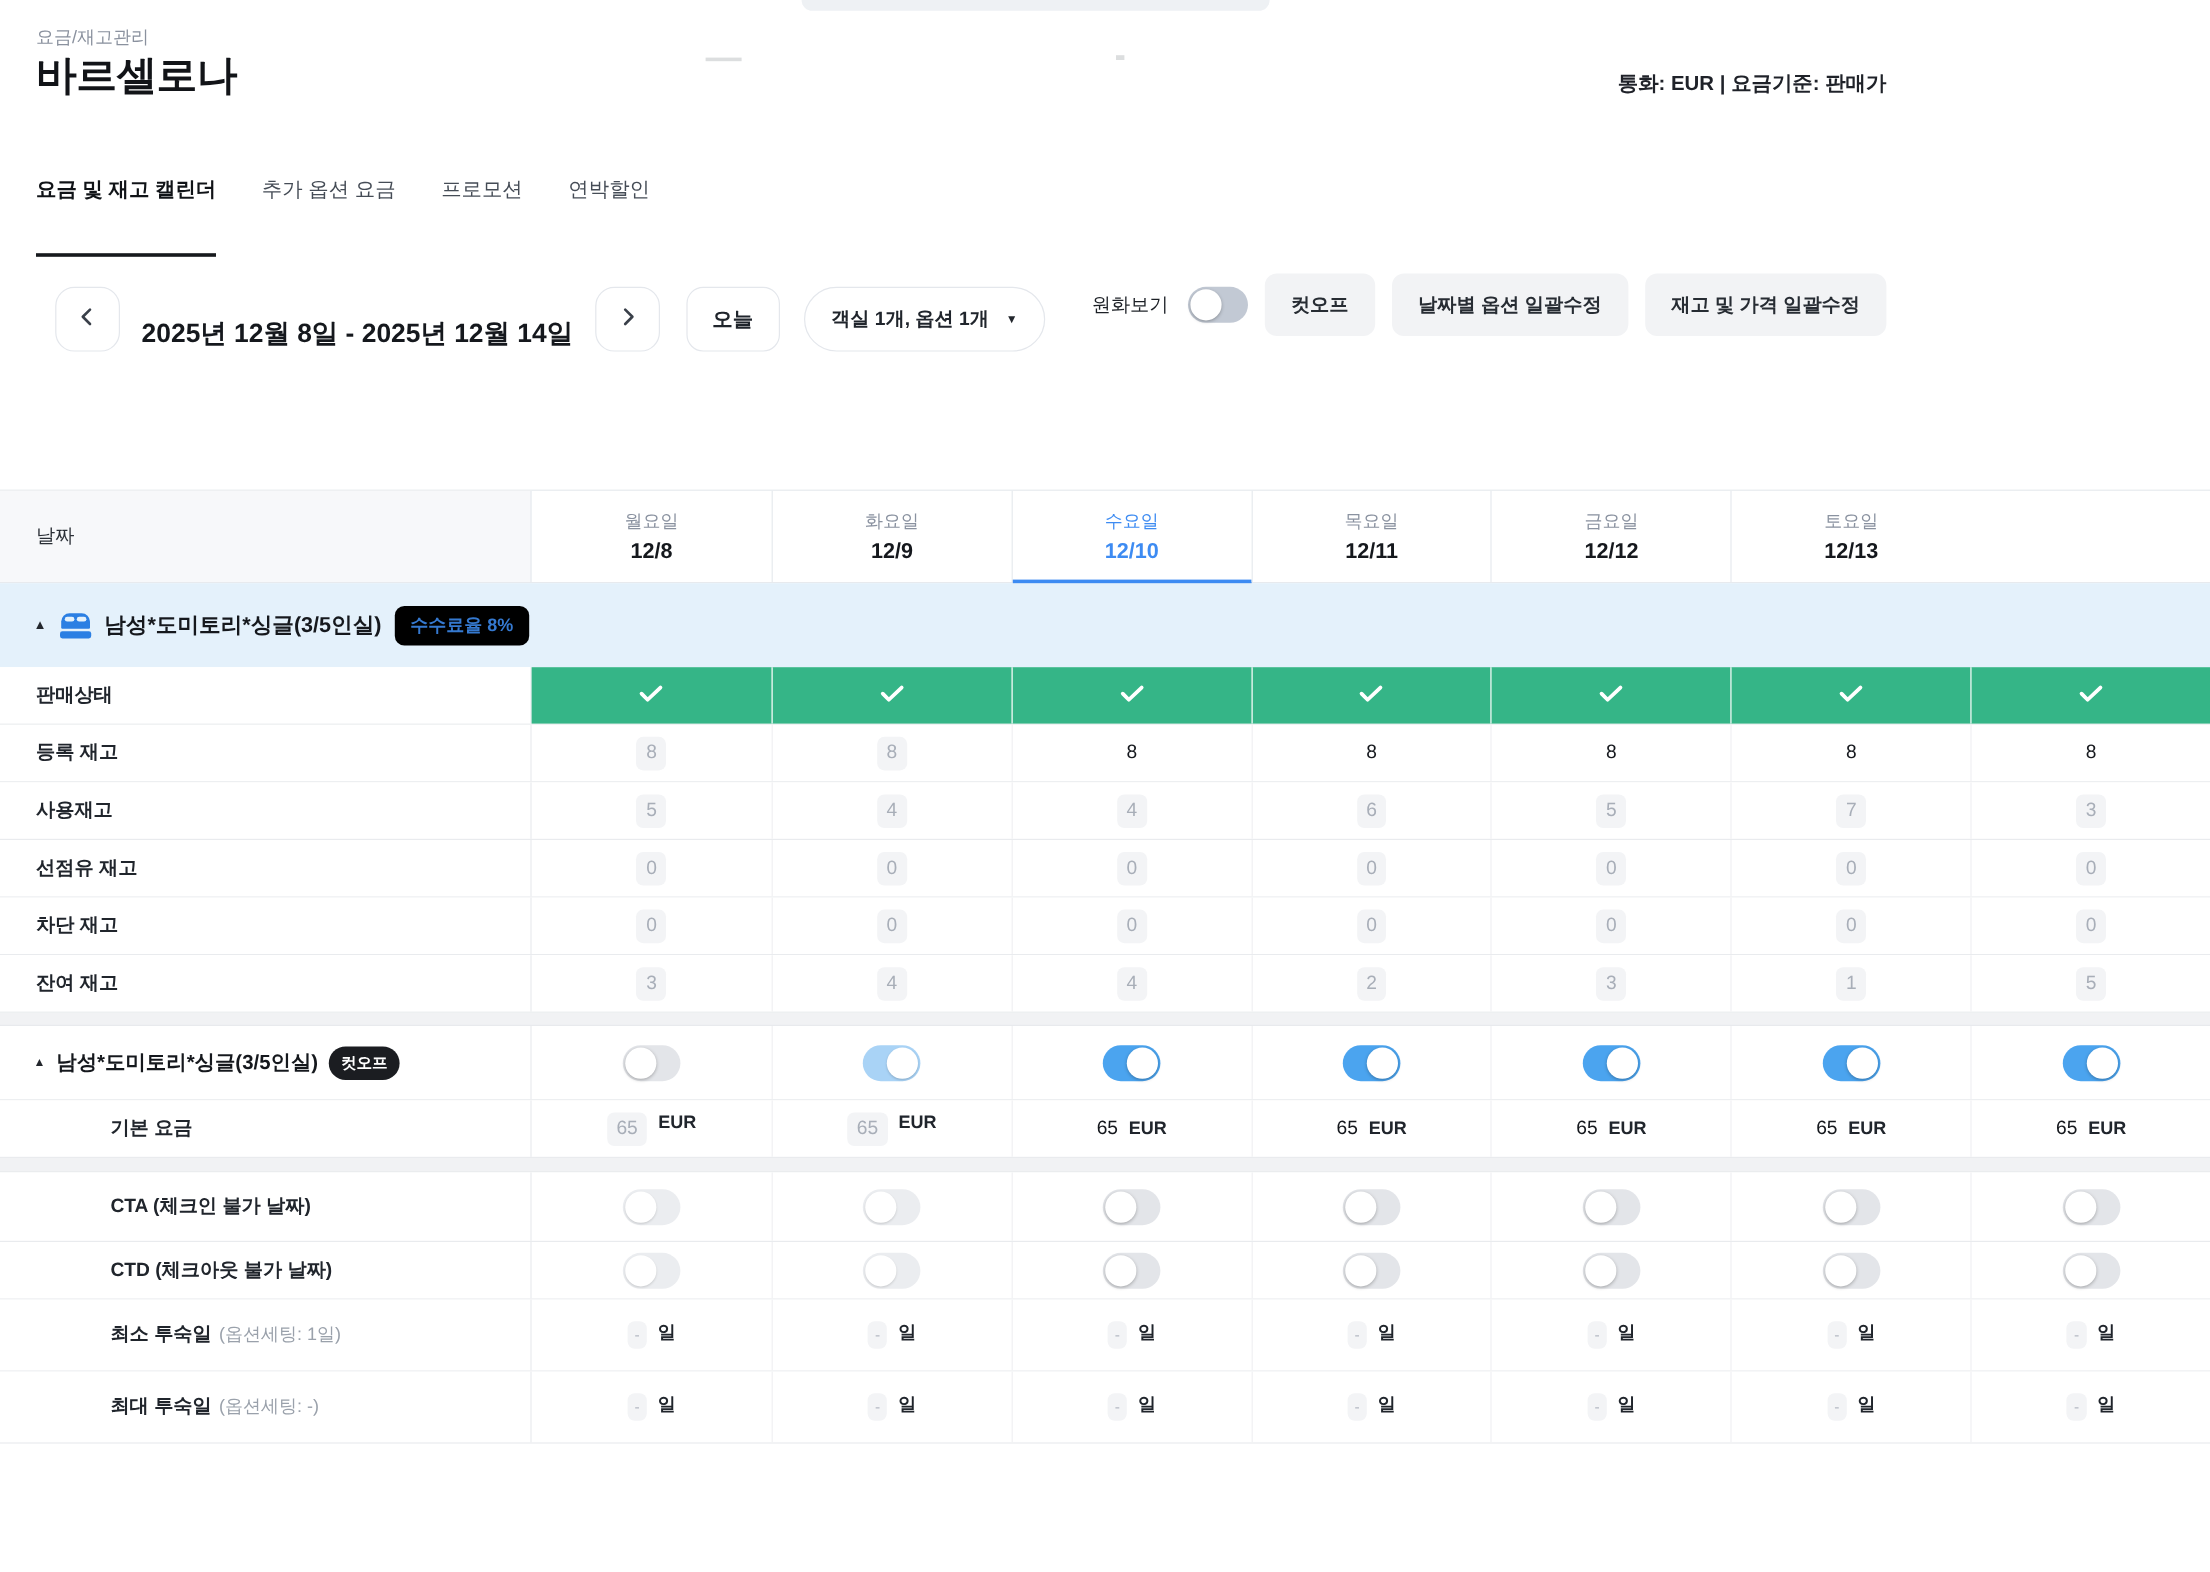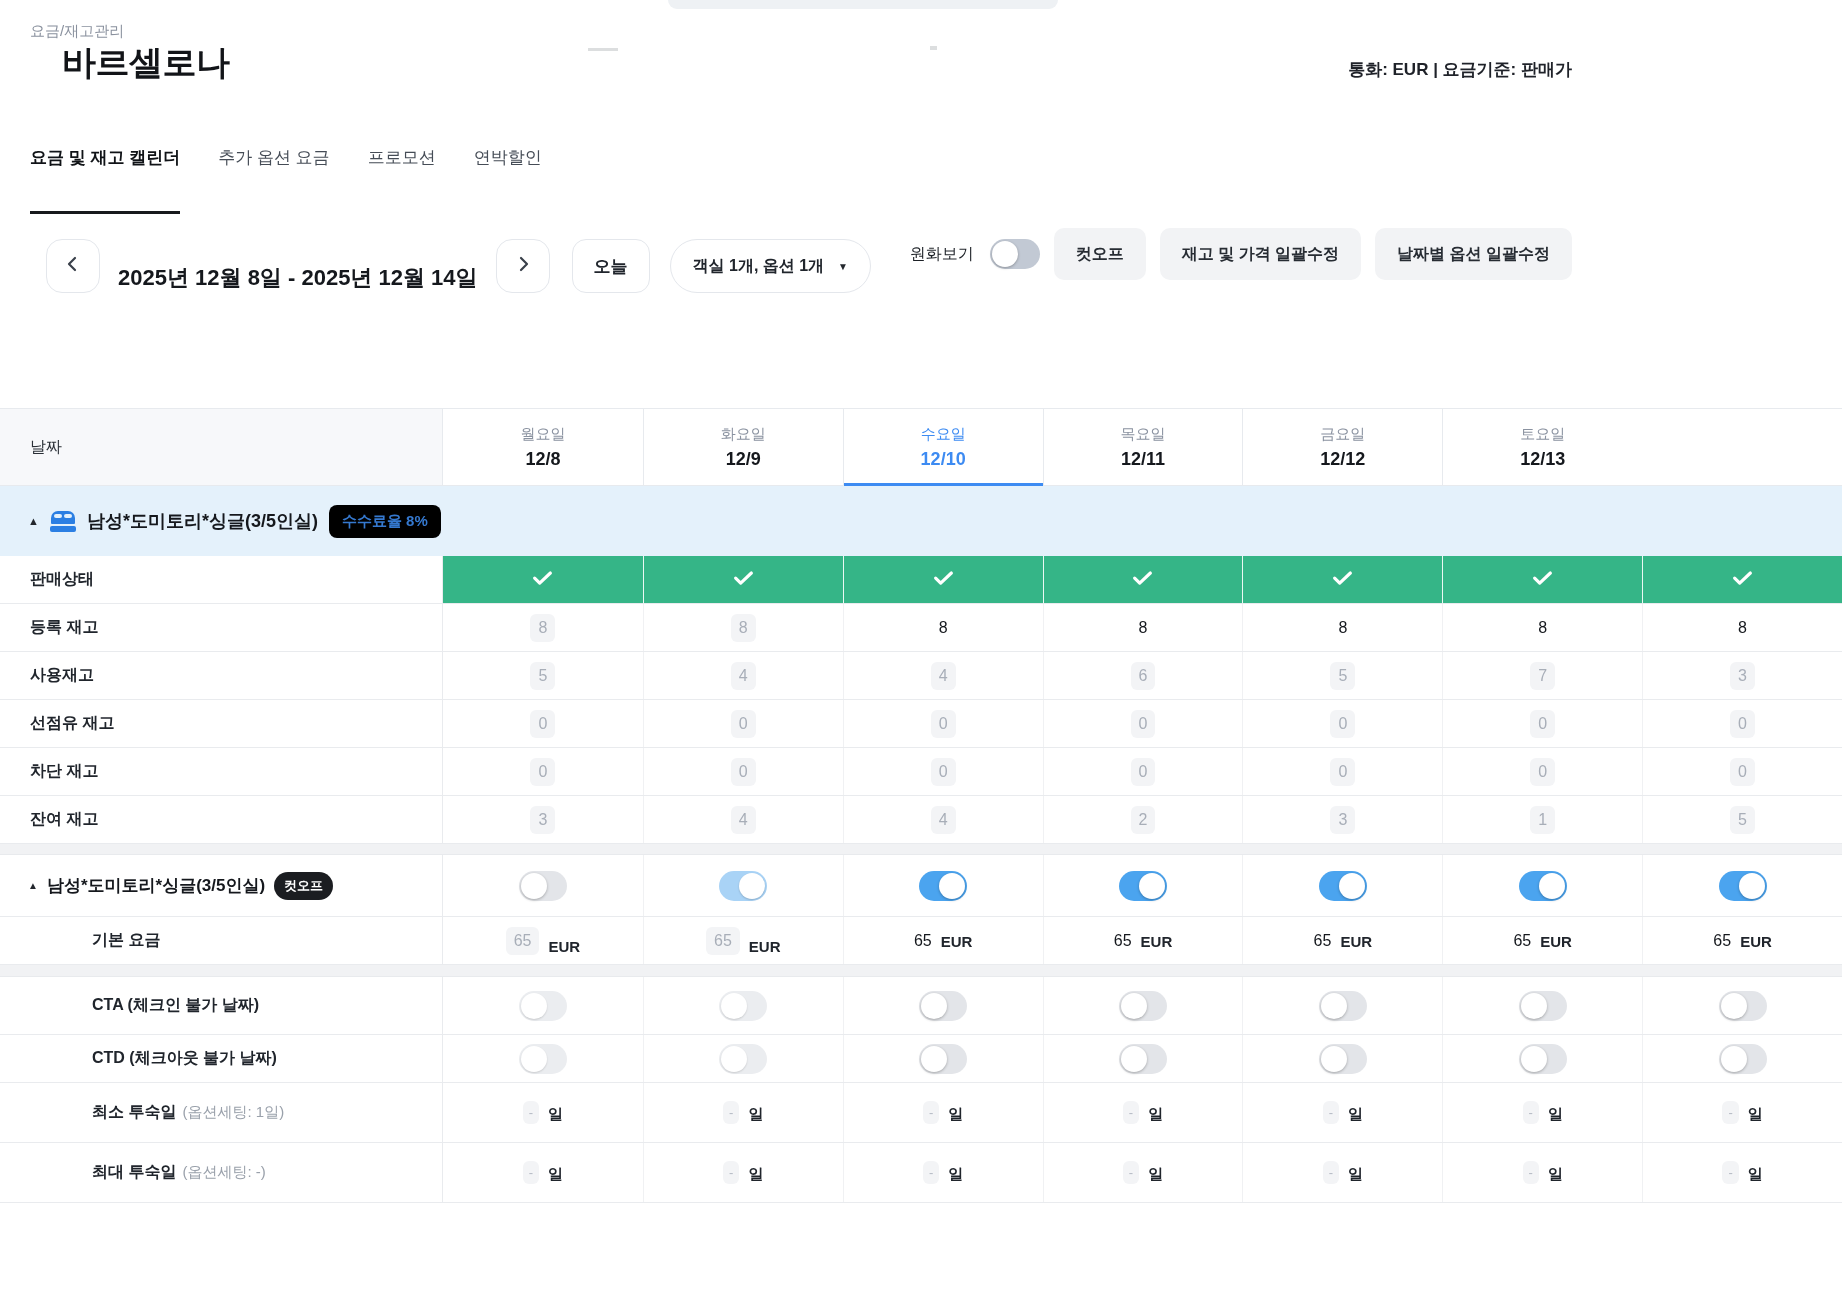--- a/index.html
+++ b/index.html
@@ -8,21 +8,21 @@
   body { position:relative; }
 
   
   .artifact { position:absolute; left:668px; top:0; width:390px; height:9px;
     background:#eef1f4; border-radius:0 0 12px 12px; }
   .redact1 { position:absolute; left:588px; top:48px; width:30px; height:3px; background:#dcdedf; }
   .redact2 { position:absolute; left:930px; top:46px; width:7px; height:4px; background:#dcdedf; }
 
   
   .breadcrumb { position:absolute; left:30px; top:22px; font-size:15px; color:#8a919e; }
-  .page-title { position:absolute; left:30px; top:40px; font-size:34px; font-weight:800; color:#121418; letter-spacing:-0.5px;margin-left:32px; }
+  .page-title { position:absolute; left:30px; top:40px; font-size:34px; font-weight:800; color:#121418; letter-spacing:-0.5px; }
   .currency-note { position:absolute; right:270px; top:58px; font-size:17px; font-weight:700; color:#1f2229; }
 
   
   .tabs { position:absolute; left:30px; top:146px; display:flex; gap:38px; }
   .tab { height:68px; font-size:17px; font-weight:500; color:#454c56; cursor:pointer; }
   .tab.active { font-weight:700; color:#101317; border-bottom:3px solid #17191d; }
 
   
   .toolbar { position:absolute; left:46px; top:239px; height:54px; display:flex; align-items:flex-end; }
   .navbtn { width:54px; height:54px; background:#fff; border:1px solid #e4e7ec; border-radius:16px;
@@ -87,21 +87,21 @@
 
   .pill { background:#f3f4f6; color:#a8aeb8; border-radius:6px; padding:5px 8px; font-size:16px; min-width:15px; text-align:center; }
   .numA { color:#15181d; font-size:16px; }
   .band { width:1842px; background:#f1f2f4; border-bottom:1px solid #e8eaed; height:11px; }
 
   
   .opt-head-row { height:62px; }
   .opt-lbl { display:flex; align-items:center; padding-left:28px; gap:9px; border-right:1px solid #e9ebee; }
   .opt-name { font-size:17px; font-weight:700; color:#15181d; }
   .cutoff-badge { background:#1b1d21; color:#fff; font-size:13px; font-weight:700; padding:5px 10px; border-radius:999px; }
-  .pricewrap { display:flex; align-items:flex-end; gap:9px; }
+  .pricewrap { display:flex; align-items:flex-start; gap:9px; }
   .unit { font-size:15px; font-weight:700; color:#20252c; }
   .dashpill { background:#f3f4f6; color:#b4bac4; border-radius:6px; padding:4px 6px; font-size:13px; line-height:15px; }
 </style>
 </head>
 <body>
 
 <div class="artifact"></div>
 <div class="redact1"></div>
 <div class="redact2"></div>
 
@@ -138,22 +138,22 @@
     <span class="caret">▼</span>
   </div>
 </div>
 
 <div class="toolbar-right">
   <span class="krw-label">원화보기</span>
   <div class="toggle gray">
       <div class="knob"></div>
     </div>
   <button class="gbtn">컷오프</button>
+  <button class="gbtn">날짜별 옵션 일괄수정</button>
   <button class="gbtn">재고 및 가격 일괄수정</button>
-  <button class="gbtn">날짜별 옵션 일괄수정</button>
 </div>
 
 <div class="table">
   <div class="grid-row head-row" id="day-headers">
     <div class="lbl date-col">날짜</div>
   <div class="cell day-head">
         <span class="wd">월요일</span>
         <span class="dt">12/8</span>
       </div>
       <div class="cell day-head">

